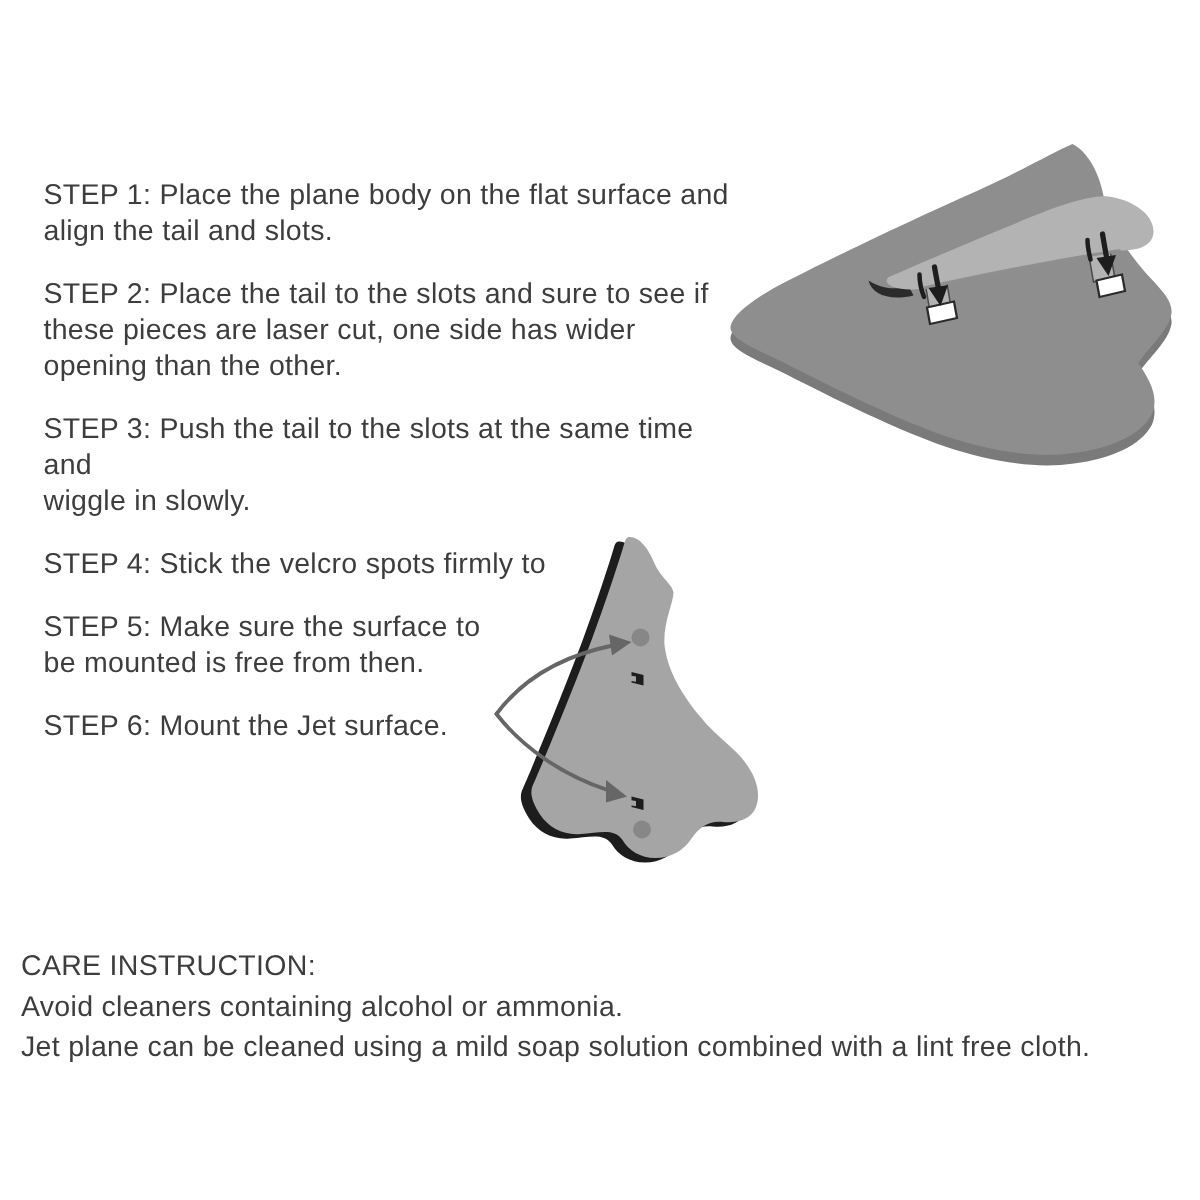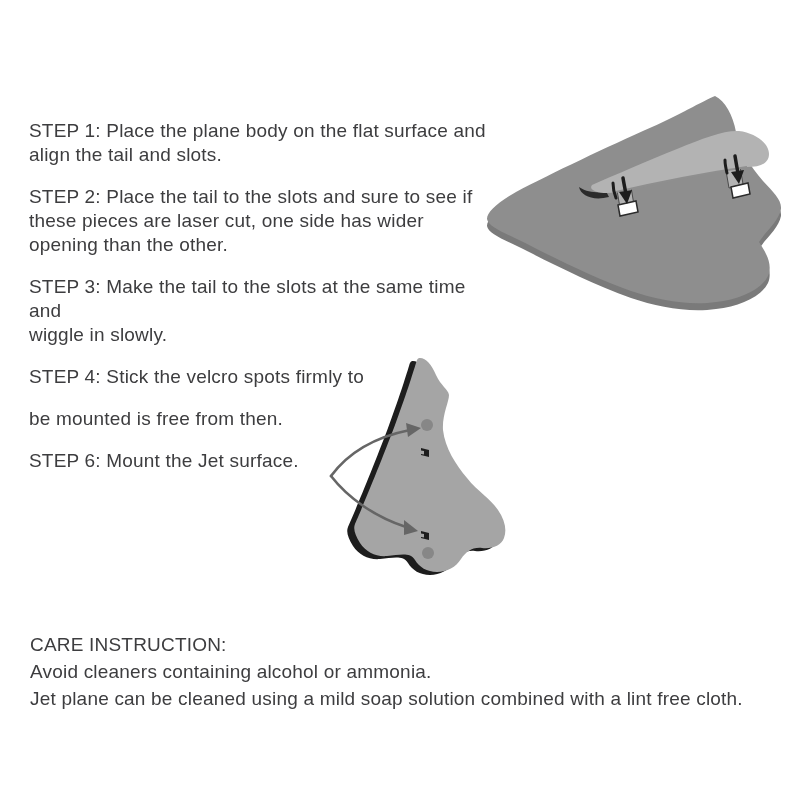--- a/index.html
+++ b/index.html
@@ -23,21 +23,21 @@
   }
   .step { margin: 0 0 18px 0; }
   .line { display: block; }
   .red-italic {
     color: #e81c2c;
     font-style: italic;
     font-weight: 500;
   }
   .care {
     position: absolute;
-    left: 30px;
+    left: 14px;
     top: 631px;
     width: 740px;
     font-size: 19px;
     line-height: 27px;
     letter-spacing: 0.2px;
   }
   .care-heading { display: block; }
   .illus { position: absolute; }
   .illus-tail { left: 475px; top: 88px; width: 325px; height: 225px; }
   .illus-back { left: 320px; top: 345px; width: 250px; height: 265px; }
@@ -54,29 +54,30 @@
       <span class="line">align the tail and slots.</span>
     </div>
 
     <div class="step">
       <span class="line">STEP 2: Place the tail to the slots and sure to see if</span>
       <span class="line">these pieces are laser cut, one side has wider</span>
       <span class="line">opening than the other.</span>
     </div>
 
     <div class="step">
-      <span class="line">STEP 3: Make the tail to the slots at the same time and</span>
+      <span class="line">STEP 3: Push the tail to the slots at the same time and</span>
       <span class="line">wiggle in slowly.</span>
     </div>
 
     <div class="step">
       <span class="line">STEP 4: Stick the velcro spots firmly to</span>
     </div>
 
     <div class="step">
+      <span class="line">STEP 5: Make sure the surface to</span>
       <span class="line">be mounted is free from then.</span>
     </div>
 
     <div class="step">
       <span class="line">STEP 6: Mount the Jet surface.</span>
     </div>
 
   </section>
 
   <svg class="illus illus-tail" viewBox="0 0 325 225" xmlns="http://www.w3.org/2000/svg">

